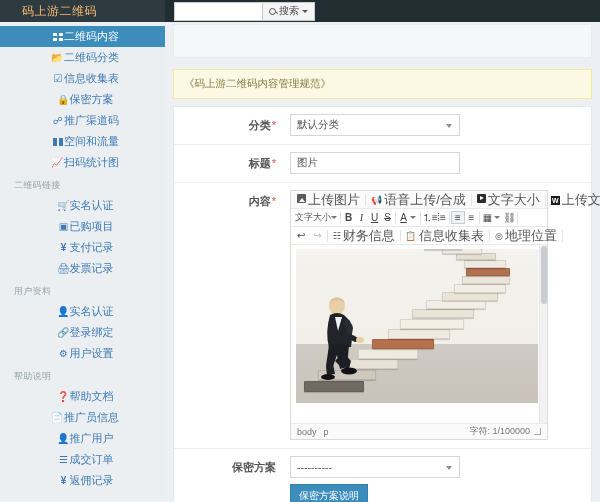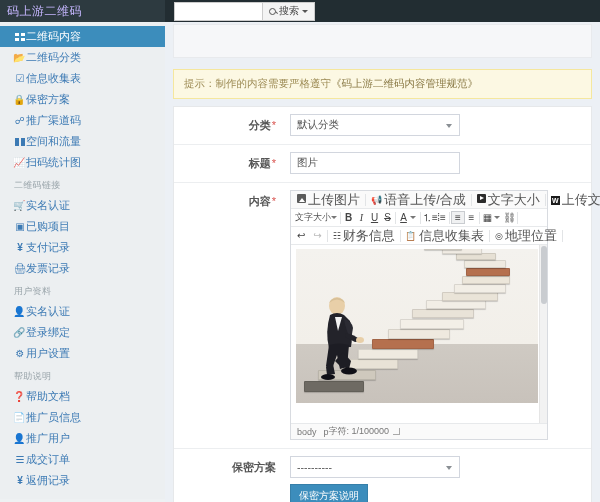--- a/index.html
+++ b/index.html
@@ -9,22 +9,22 @@
     font-family:"Liberation Sans","DejaVu Sans",sans-serif;
     font-size:11px; color:#333; background:#ecf0f5;
   }
 
   
   #topbar {
     position:absolute; left:0; top:0; width:600px; height:22px;
     background:#222d32; z-index:40; display:flex; align-items:center;
   }
   #brand {
-    width:165px; height:22px; background:#2d3a40; color:#c4b5fd;
-    font-size:12px; display:flex; align-items:center; padding-left:7px;
+    width:165px; height:22px; background:#2d3a40; color:#fdba74;
+    font-size:12px; display:flex; align-items:center; padding-left:22px;
     letter-spacing:.5px; white-space:nowrap; overflow:hidden;
   }
   #searchwrap { display:flex; align-items:center; margin-left:9px; height:19px; }
   #search-input {
     width:88px; height:19px; border:1px solid #ccc; border-right:none;
     background:#fff; outline:none; font-size:10px; padding:0 4px;
     font-family:inherit; color:#333;
   }
   #search-btn {
     height:19px; border:1px solid #ccc; background:#f4f4f4; color:#444;
@@ -37,21 +37,21 @@
 
   
   #sidebar {
     position:absolute; left:0; top:22px; width:165px; bottom:0;
     background:#eef1f3; overflow:hidden;
   }
   #sidebar-inner { background:#eceff1; padding-bottom:8px; width:165px; }
   .nav-item {
     display:flex; align-items:center; 
     height:21px; padding:0 8px 0 14px; color:#3c7ab4; font-size:11px;
-    cursor:pointer; white-space:nowrap; position:relative;
+    cursor:pointer; white-space:nowrap; position:relative;justify-content:center;
   }
   .nav-item.active { background:#3c8dbc; color:#fff; }
   .nav-item .ic { width:12px; text-align:center; font-size:10px; flex:none; color:inherit; display:flex; align-items:center; justify-content:center; }
   .nav-head {
     font-size:9px; color:#9aa5ab; padding:6px 0 3px 14px; letter-spacing:.3px;
   }
   .nav-sep { height:4px; }
 
   
   .i-grid { display:inline-block; width:10px;height:8px;
@@ -132,21 +132,21 @@
   .fbtn.box{ border:1px solid #c9ccd0; background:#f0f1f2; width:14px; height:13px; line-height:12px;}
   #sizesel {
     width:46px; height:14px; border:none; font-size:9px; color:#555;
     display:flex; align-items:center; justify-content:space-between; padding:0 2px; cursor:pointer;
   }
   #edbody { height:178px; background:#fff; padding:4px 5px 0 5px; overflow:hidden; position:relative; }
   #edscroll { position:absolute; right:0; top:0; width:8px; height:178px; background:#f2f2f2; border-left:1px solid #e5e5e5; }
   #edscroll .thumb { position:absolute; left:1px; top:1px; width:6px; height:58px; background:#c9ccd0; border-radius:3px; }
   #edstatus {
     height:16px; background:#fafafa; border-top:1px solid #e7e9eb;
-    display:flex; align-items:center; 
+    display:flex; align-items:center; justify-content:space-between;
     padding:0 6px; font-size:9px; color:#777;
   }
   #edstatus .left { display:flex; gap:7px; }
   .resize { width:7px; height:7px; border-right:1px solid #aaa; border-bottom:1px solid #aaa; }
 
   .btn-primary {
     display:inline-block; margin-top:6px; background:#3c8dbc; border:1px solid #367fa9;
     color:#fff; font-size:10px; padding:4px 8px; cursor:pointer; font-family:inherit;
   }
 
@@ -292,21 +292,20 @@
         <span>返佣记录</span>
       </div>
     </div>
 </div>
 
 <div id="content">
 
   <div id="bc-panel"></div>
 
   <div id="alert">
-    <span>提示：制作的内容需要严格遵守</span>
     <b>《码上游二维码内容管理规范》</b>
   </div>
 
   <div id="formbox">
 
     <div class="frow">
       <div class="flabel">
         <span>分类</span><span class="req">*</span>
       </div>
       <div class="fctl">

